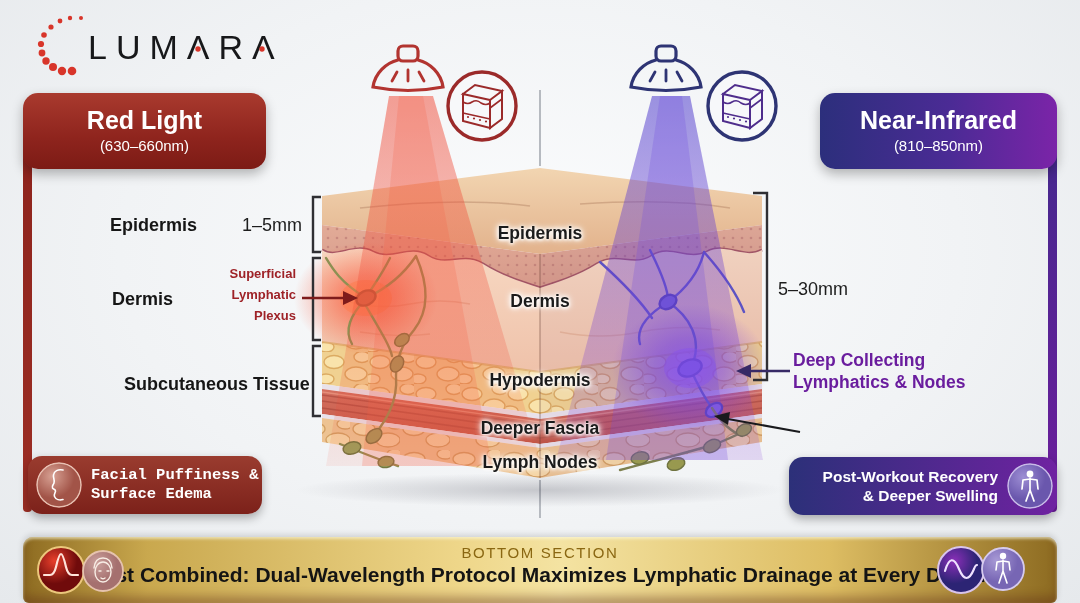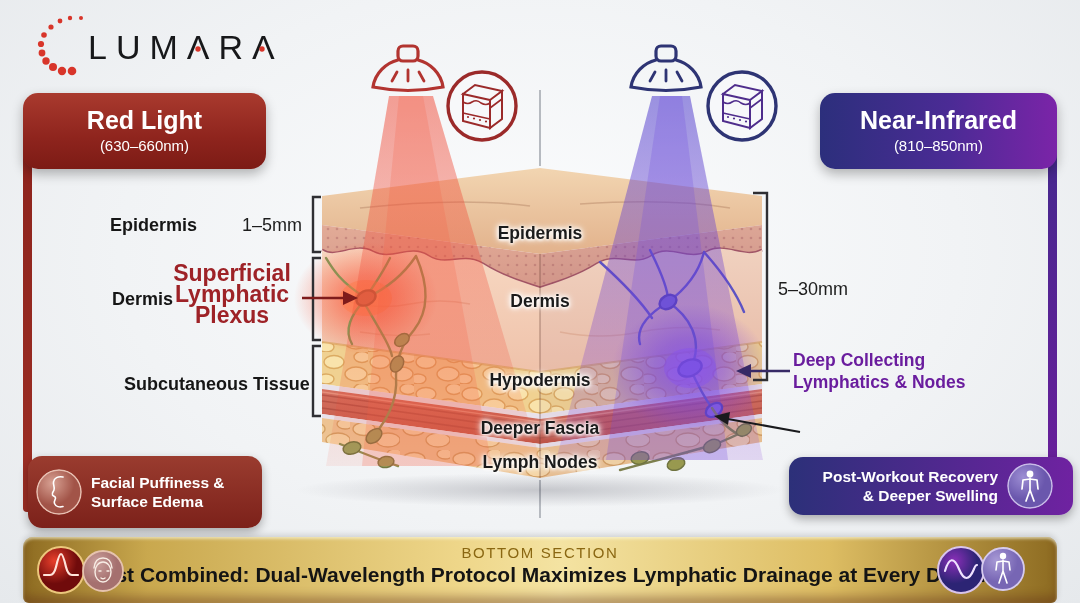--- a/index.html
+++ b/index.html
@@ -14,25 +14,25 @@
   .badge-top .t2{font-size:15px;line-height:23px;}
   .badge-red{background:linear-gradient(180deg,#a93a2e 0%,#8e241d 60%,#7c1b15 100%);}
   .badge-nir{background:linear-gradient(90deg,#2c2f7c 0%,#4b2b95 55%,#7b24a8 100%);}
   .rail{width:9px;border-radius:4px;}
   .rail-red{background:linear-gradient(180deg,#8e241d,#9c2e24);}
   .rail-nir{background:linear-gradient(180deg,#46288e,#6d1d9c);}
   .badge-bottom{border-radius:14px;color:#fff;display:flex;align-items:center;gap:9px;
     box-shadow:0 4px 10px rgba(0,0,0,.3);}
   .badge-bottom .txt{font-size:15.5px;font-weight:bold;line-height:19px;}
   .bb-red{background:linear-gradient(180deg,#9a3c2f 0%,#7c211a 100%);padding-left:8px;}
-  .bb-nir{background:linear-gradient(90deg,#2c3079 0%,#6f22a1 100%);flex-direction:row-reverse;padding-right:20px;text-align:right;justify-content:flex-start;}
+  .bb-nir{background:linear-gradient(90deg,#2c3079 0%,#6f22a1 100%);flex-direction:row-reverse;padding-right:4px;text-align:right;justify-content:flex-start;}
   
   .side-label{font-size:18px;font-weight:bold;color:#161616;}
   .depth-label{font-size:18px;color:#1d1d1d;}
-  .ann-red{font-size:23px;font-weight:bold;color:#9e2227;text-align:center;line-height:21px;}
+  .ann-red{font-size:13px;font-weight:bold;color:#9e2227;text-align:right;line-height:21px;}
   .ann-pur{font-size:17.5px;font-weight:bold;color:#6a1d9e;line-height:22px;}
   .layer-label{font-size:17.5px;font-weight:bold;color:#1b1b1b;transform:translateX(-50%);white-space:nowrap;
     text-shadow:0 0 4px #fff,0 0 6px #fff,0 0 9px #fff,0 1px 3px #fff;}
   
   .gold-bar{left:23px;top:537px;width:1034px;height:66px;border-radius:10px 10px 6px 6px;
     background:linear-gradient(90deg,#8d6b21 0%,#c9a84e 12%,#eed689 42%,#f4e3a2 52%,#ddbd63 78%,#8d6b21 100%);
     box-shadow:inset 0 2px 3px rgba(255,255,230,.6), inset 0 -7px 10px rgba(92,42,22,.38), 0 -2px 6px rgba(0,0,0,.15);
     text-align:center;}
   .kicker{margin-top:7px;font-size:15px;font-weight:normal;letter-spacing:1.6px;color:#8a6712;}
   .headline{margin-top:2px;font-size:21px;font-weight:bold;color:#141414;}
@@ -285,21 +285,21 @@
     <div>Deep Collecting</div>
     <div>Lymphatics &amp; Nodes</div>
   </div>
 
   <div class="abs layer-label" style="left:540px;top:223px;">Epidermis</div>
   <div class="abs layer-label" style="left:540px;top:291px;">Dermis</div>
   <div class="abs layer-label" style="left:540px;top:370px;">Hypodermis</div>
   <div class="abs layer-label" style="left:540px;top:418px;">Deeper Fascia</div>
   <div class="abs layer-label" style="left:540px;top:452px;">Lymph Nodes</div>
 
-  <div class="abs badge-bottom bb-red" style="left:28px;top:456px;width:226px;height:72px;">
+  <div class="abs badge-bottom bb-red" style="left:28px;top:456px;width:226px;height:58px;font-family:Liberation Mono, monospace;">
     <svg width="46" height="46" viewBox="0 0 46 46" class="circle-icon">
       <defs>
           <radialGradient id="faceCircG" cx="0.35" cy="0.3">
         <stop offset="0" stop-color="#d8a294"></stop>
             <stop offset="1" stop-color="#a25448"></stop>
           </radialGradient>
         </defs>
       <circle cx="23" cy="23" r="22" fill="url(#faceCircG)" stroke="#e8c0b2" stroke-width="1.5"></circle>
       <path d="M27,8 C22,7 18,9 17.5,13 C17,16 19,18 18,21 C17.3,23 15.5,24 16.5,26 C17.5,27.5 19.5,27 19.5,29
                C19.5,31 17.5,32 18.5,34.5 C19.7,37.5 23.5,38.5 27,37.5" stroke="#fff" stroke-width="1.6" fill="none" stroke-linecap="round"></path>

